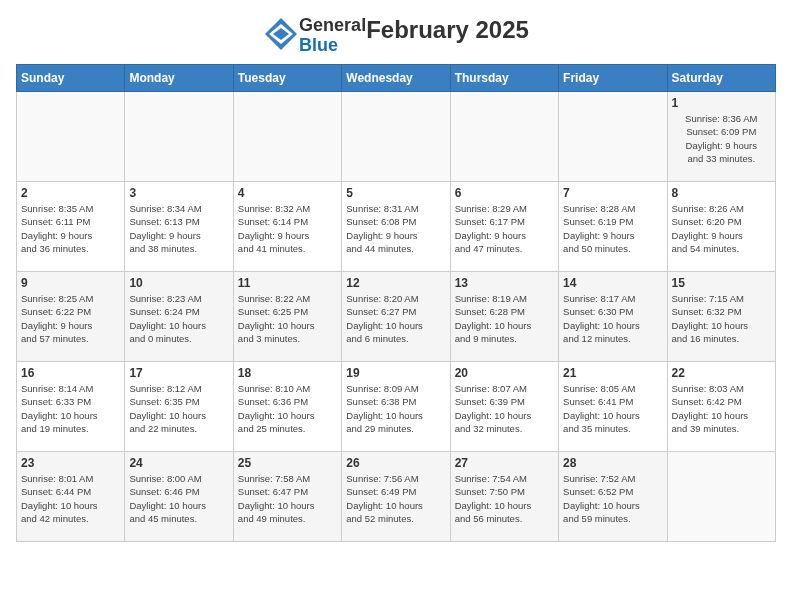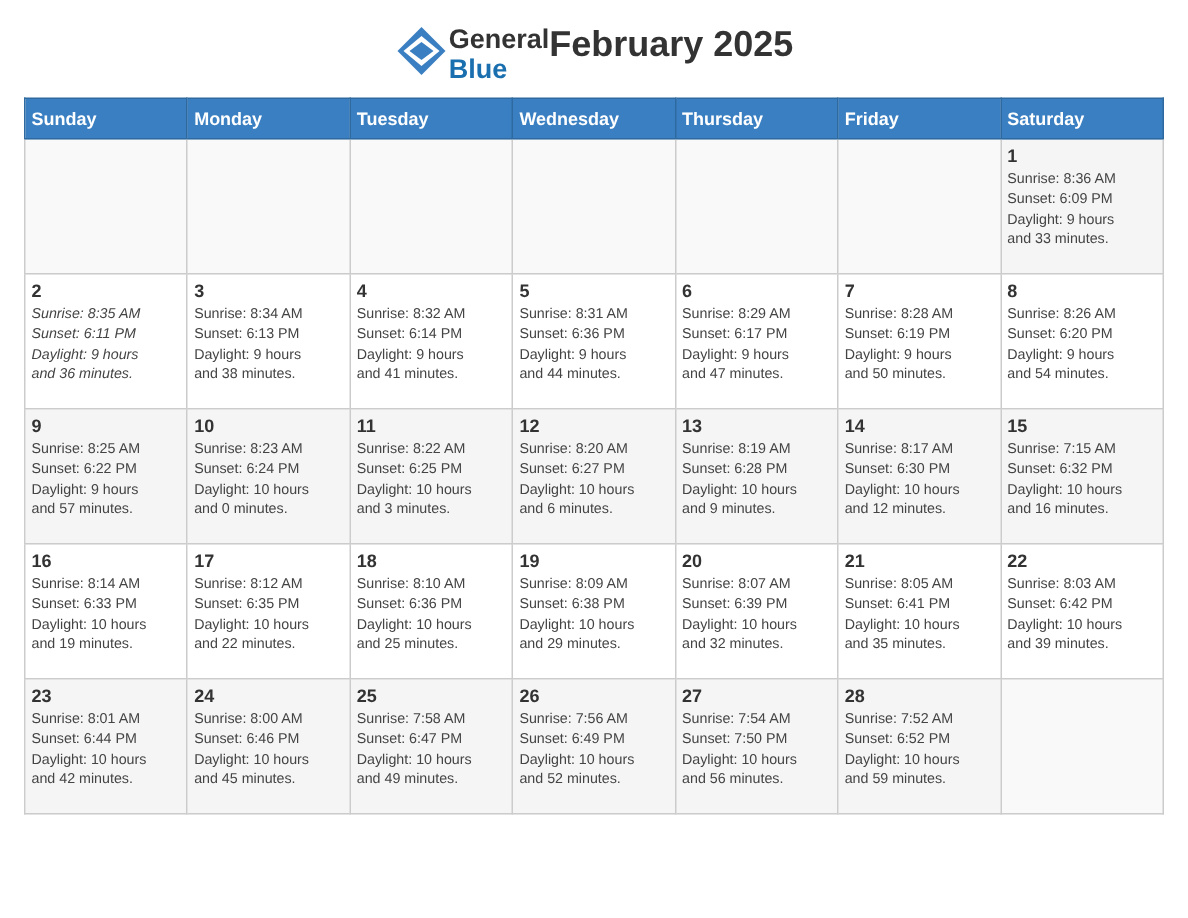--- a/index.html
+++ b/index.html
@@ -115,30 +115,30 @@
   <tbody id="calendar-body">
   <tr class="row-shade">
         <td class="empty-cell"></td>
         <td class="empty-cell"></td>
         <td class="empty-cell"></td>
         <td class="empty-cell"></td>
         <td class="empty-cell"></td>
         <td class="empty-cell"></td>
         <td>
           <span class="day-num">1</span>
-          <div class="day-info" style="white-space: pre-line;">Sunrise: 8:36 AM
+          <div class="day-info" style="white-space: pre-line; text-align: center;">Sunrise: 8:36 AM
 Sunset: 6:09 PM
 Daylight: 9 hours
 and 33 minutes.</div>
         </td>
       </tr>
       <tr>
         <td>
           <span class="day-num">2</span>
-          <div class="day-info" style="white-space: pre-line; font-style: italic;">Sunrise: 8:35 AM
+          <div class="day-info" style="white-space: pre-line;">Sunrise: 8:35 AM
 Sunset: 6:11 PM
 Daylight: 9 hours
 and 36 minutes.</div>
         </td>
         <td>
           <span class="day-num">3</span>
           <div class="day-info" style="white-space: pre-line;">Sunrise: 8:34 AM
 Sunset: 6:13 PM
 Daylight: 9 hours
 and 38 minutes.</div>
@@ -146,21 +146,21 @@
         <td>
           <span class="day-num">4</span>
           <div class="day-info" style="white-space: pre-line;">Sunrise: 8:32 AM
 Sunset: 6:14 PM
 Daylight: 9 hours
 and 41 minutes.</div>
         </td>
         <td>
           <span class="day-num">5</span>
           <div class="day-info" style="white-space: pre-line;">Sunrise: 8:31 AM
-Sunset: 6:36 PM
+Sunset: 6:08 PM
 Daylight: 9 hours
 and 44 minutes.</div>
         </td>
         <td>
           <span class="day-num">6</span>
           <div class="day-info" style="white-space: pre-line;">Sunrise: 8:29 AM
 Sunset: 6:17 PM
 Daylight: 9 hours
 and 47 minutes.</div>
         </td>

